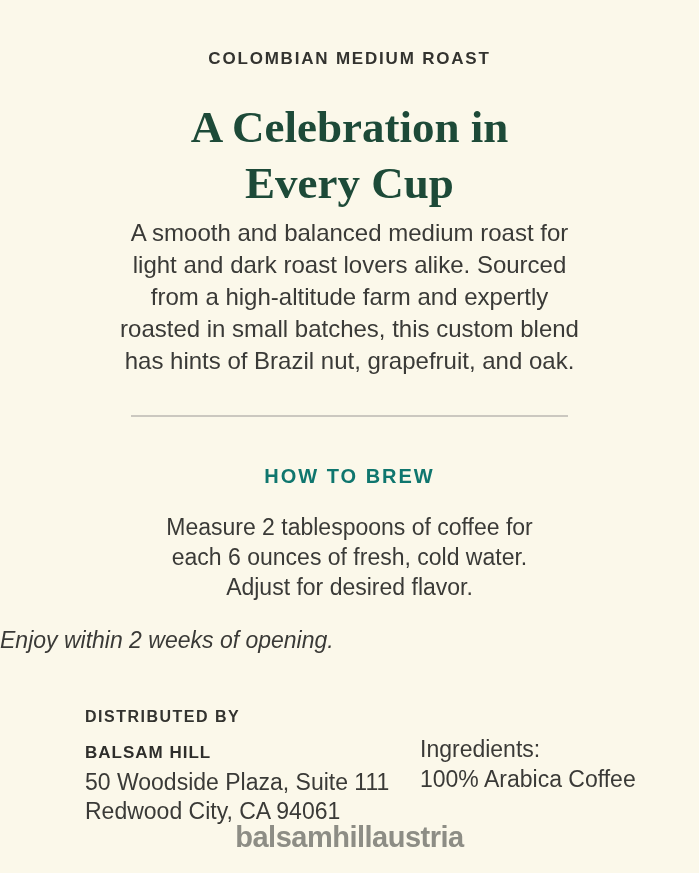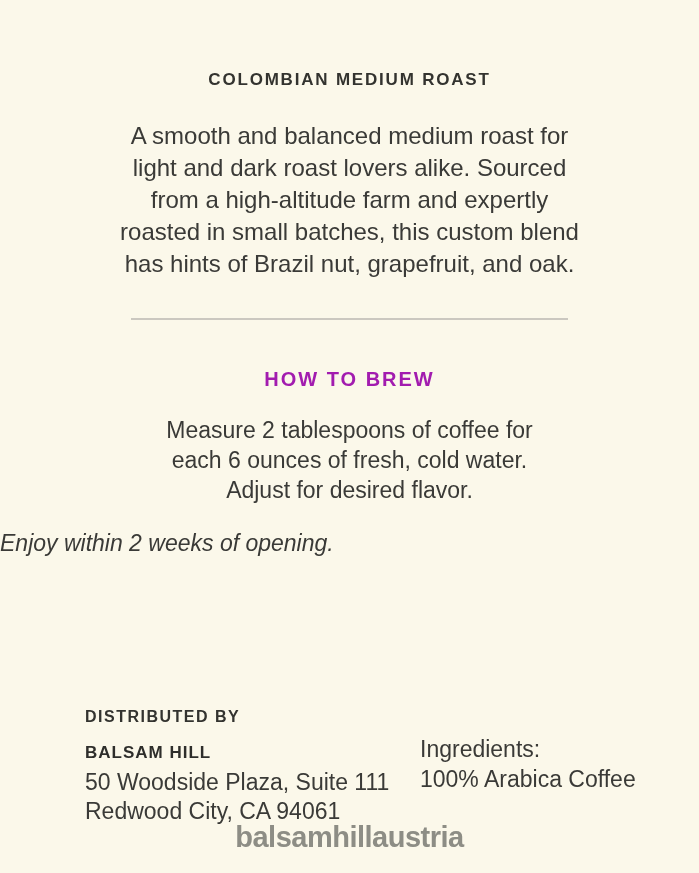--- a/index.html
+++ b/index.html
@@ -14,21 +14,21 @@
   body {
     background: var(--color-background, #fbf8ea);
     font-family: "Liberation Sans", "DejaVu Sans", sans-serif;
     color: var(--color-text_dark, #3a3a37);
     position: relative;
     overflow: hidden;
   }
   .label {
     width: 699px;
     height: 679px;
-    padding-top: 70px;
+    padding-top: 49px;
     position: relative;
   }
   .kicker {
     text-align: center;
     font-size: 17px;
     font-weight: 700;
     letter-spacing: 1.8px;
     color: #33332f;
   }
   .title {
@@ -54,21 +54,21 @@
     background: var(--color-divider, #cbc8c0);
     border: none;
     margin: 38px auto 0 auto;
   }
   .brew-heading {
     margin-top: 48px;
     text-align: center;
     font-size: 20px;
     font-weight: 700;
     letter-spacing: 2px;
-    color: #a21caf;
+    color: #0f766e;
   }
   .brew-instructions {
     margin-top: 24px;
     text-align: center;
     font-size: 23px;
     line-height: 30px;
   }
   .brew-instructions span { display: block; }
   .note {
     margin-top: 25px;
@@ -113,20 +113,22 @@
   }
 </style>
 </head>
 <body>
 
 <div class="label">
 
   <div class="kicker">COLOMBIAN MEDIUM ROAST</div>
 
   <h1 class="title">
+    <span>A Celebration in</span>
+    <span>Every Cup</span>
   </h1>
 
   <p class="description">
     <span>A smooth and balanced medium roast for</span>
     <span>light and dark roast lovers alike. Sourced</span>
     <span>from a high-altitude farm and expertly</span>
     <span>roasted in small batches, this custom blend</span>
     <span>has hints of Brazil nut, grapefruit, and oak.</span>
   </p>
 

